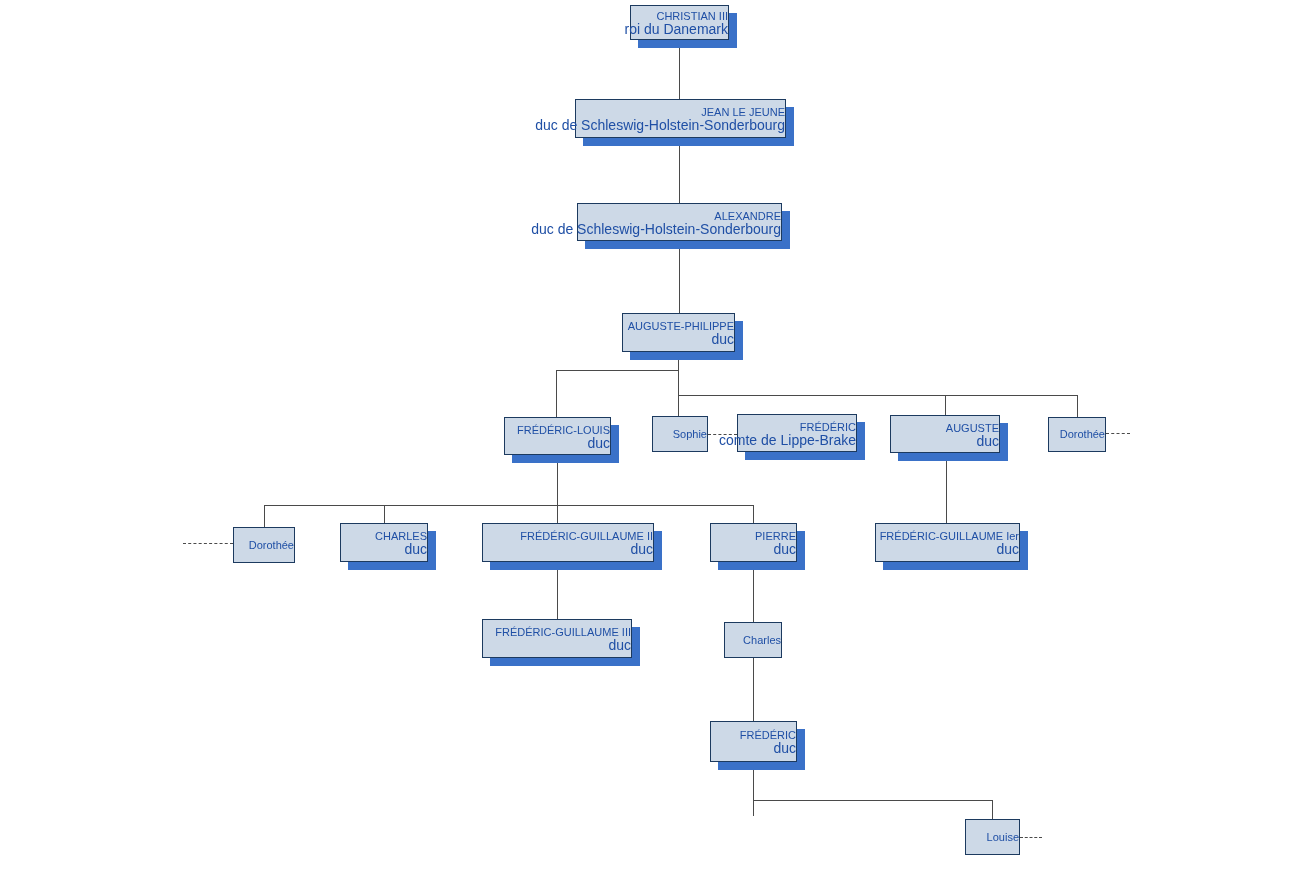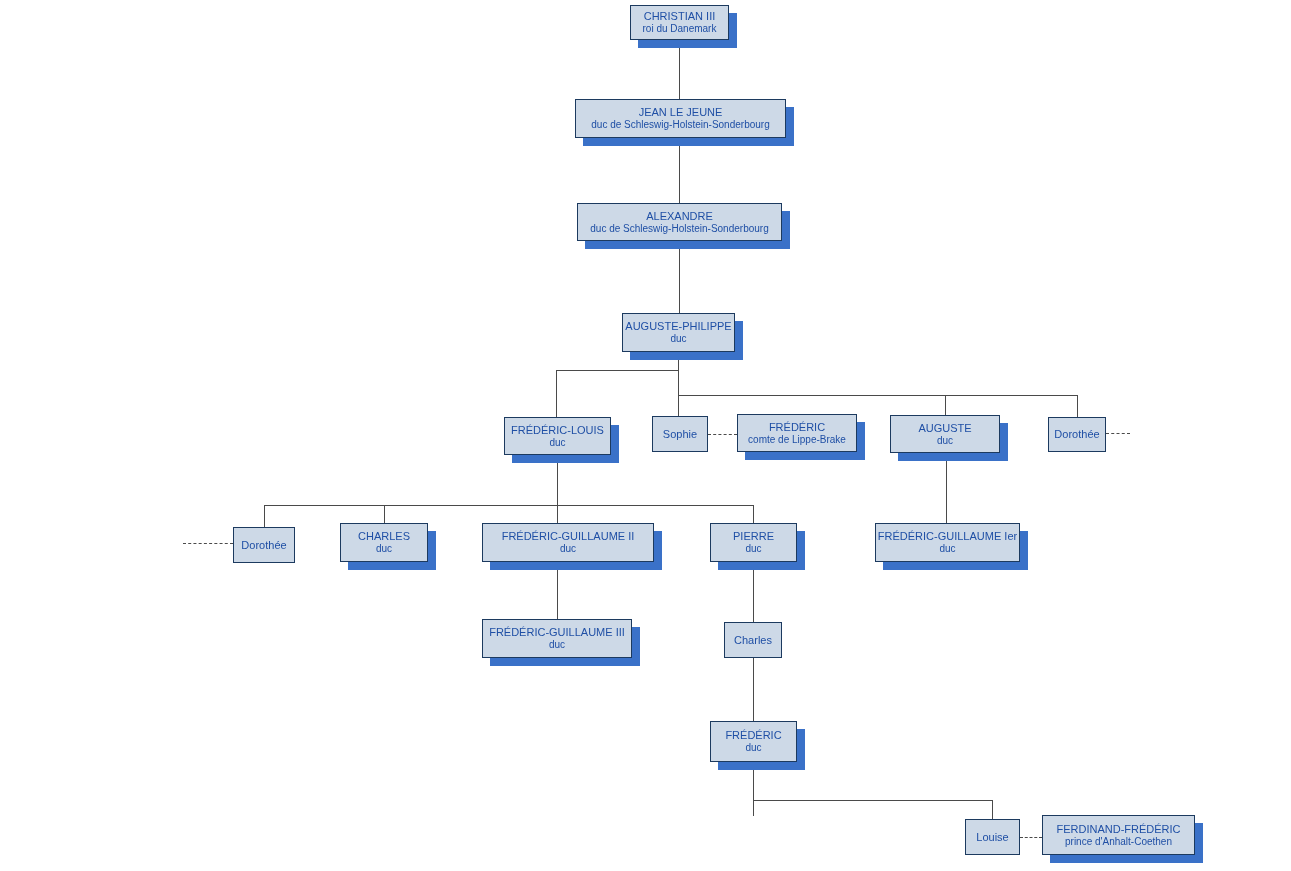--- a/index.html
+++ b/index.html
@@ -10,28 +10,28 @@
     font-family:"Liberation Sans", sans-serif;
   }
   .canvas { position:absolute; left:0; top:0; width:1291px; height:871px; }
 
   .node {
     position:absolute;
     background:#cdd9e7;
     border:1px solid #1c3a5f;
     box-shadow:8px 8px 0 0 #3a71c8;
     display:flex; flex-direction:column;
-    align-items:center; justify-content:center;
+    align-items:flex-end; justify-content:center;
     text-align:center;
     color:#1f4fa5;
     cursor:pointer;
   }
   .node.plain { box-shadow:none; }
   .node .nm { font-size:11px; line-height:13px; white-space:nowrap; }
-  .node .tt { font-size:10px; line-height:12px; white-space:nowrap; }
+  .node .tt { font-size:14px; line-height:12px; white-space:nowrap; }
 
   .line { position:absolute; background:#4a4a4a; }
   .lv { width:1px; }
   .lh { height:1px; }
   .dash { background:none; height:0; border-top:1px dashed #4a4a4a; }
 </style>
 </head>
 <body>
 
 <div class="canvas">
@@ -145,18 +145,14 @@
   <div class="node" style="left:710px;top:721px;width:87px;height:41px">
     <div class="nm">FRÉDÉRIC</div>
     <div class="tt">duc</div>
   </div>
 
 
   <div class="node plain" style="left:965px;top:819px;width:55px;height:36px">
     <div class="nm">Louise</div>
   </div>
 
-  <div class="node" style="left:1042px;top:815px;width:153px;height:40px">
-    <div class="nm">FERDINAND-FRÉDÉRIC</div>
-    <div class="tt">prince d'Anhalt-Coethen</div>
-  </div>
 
 </div>
 
 </body></html>

